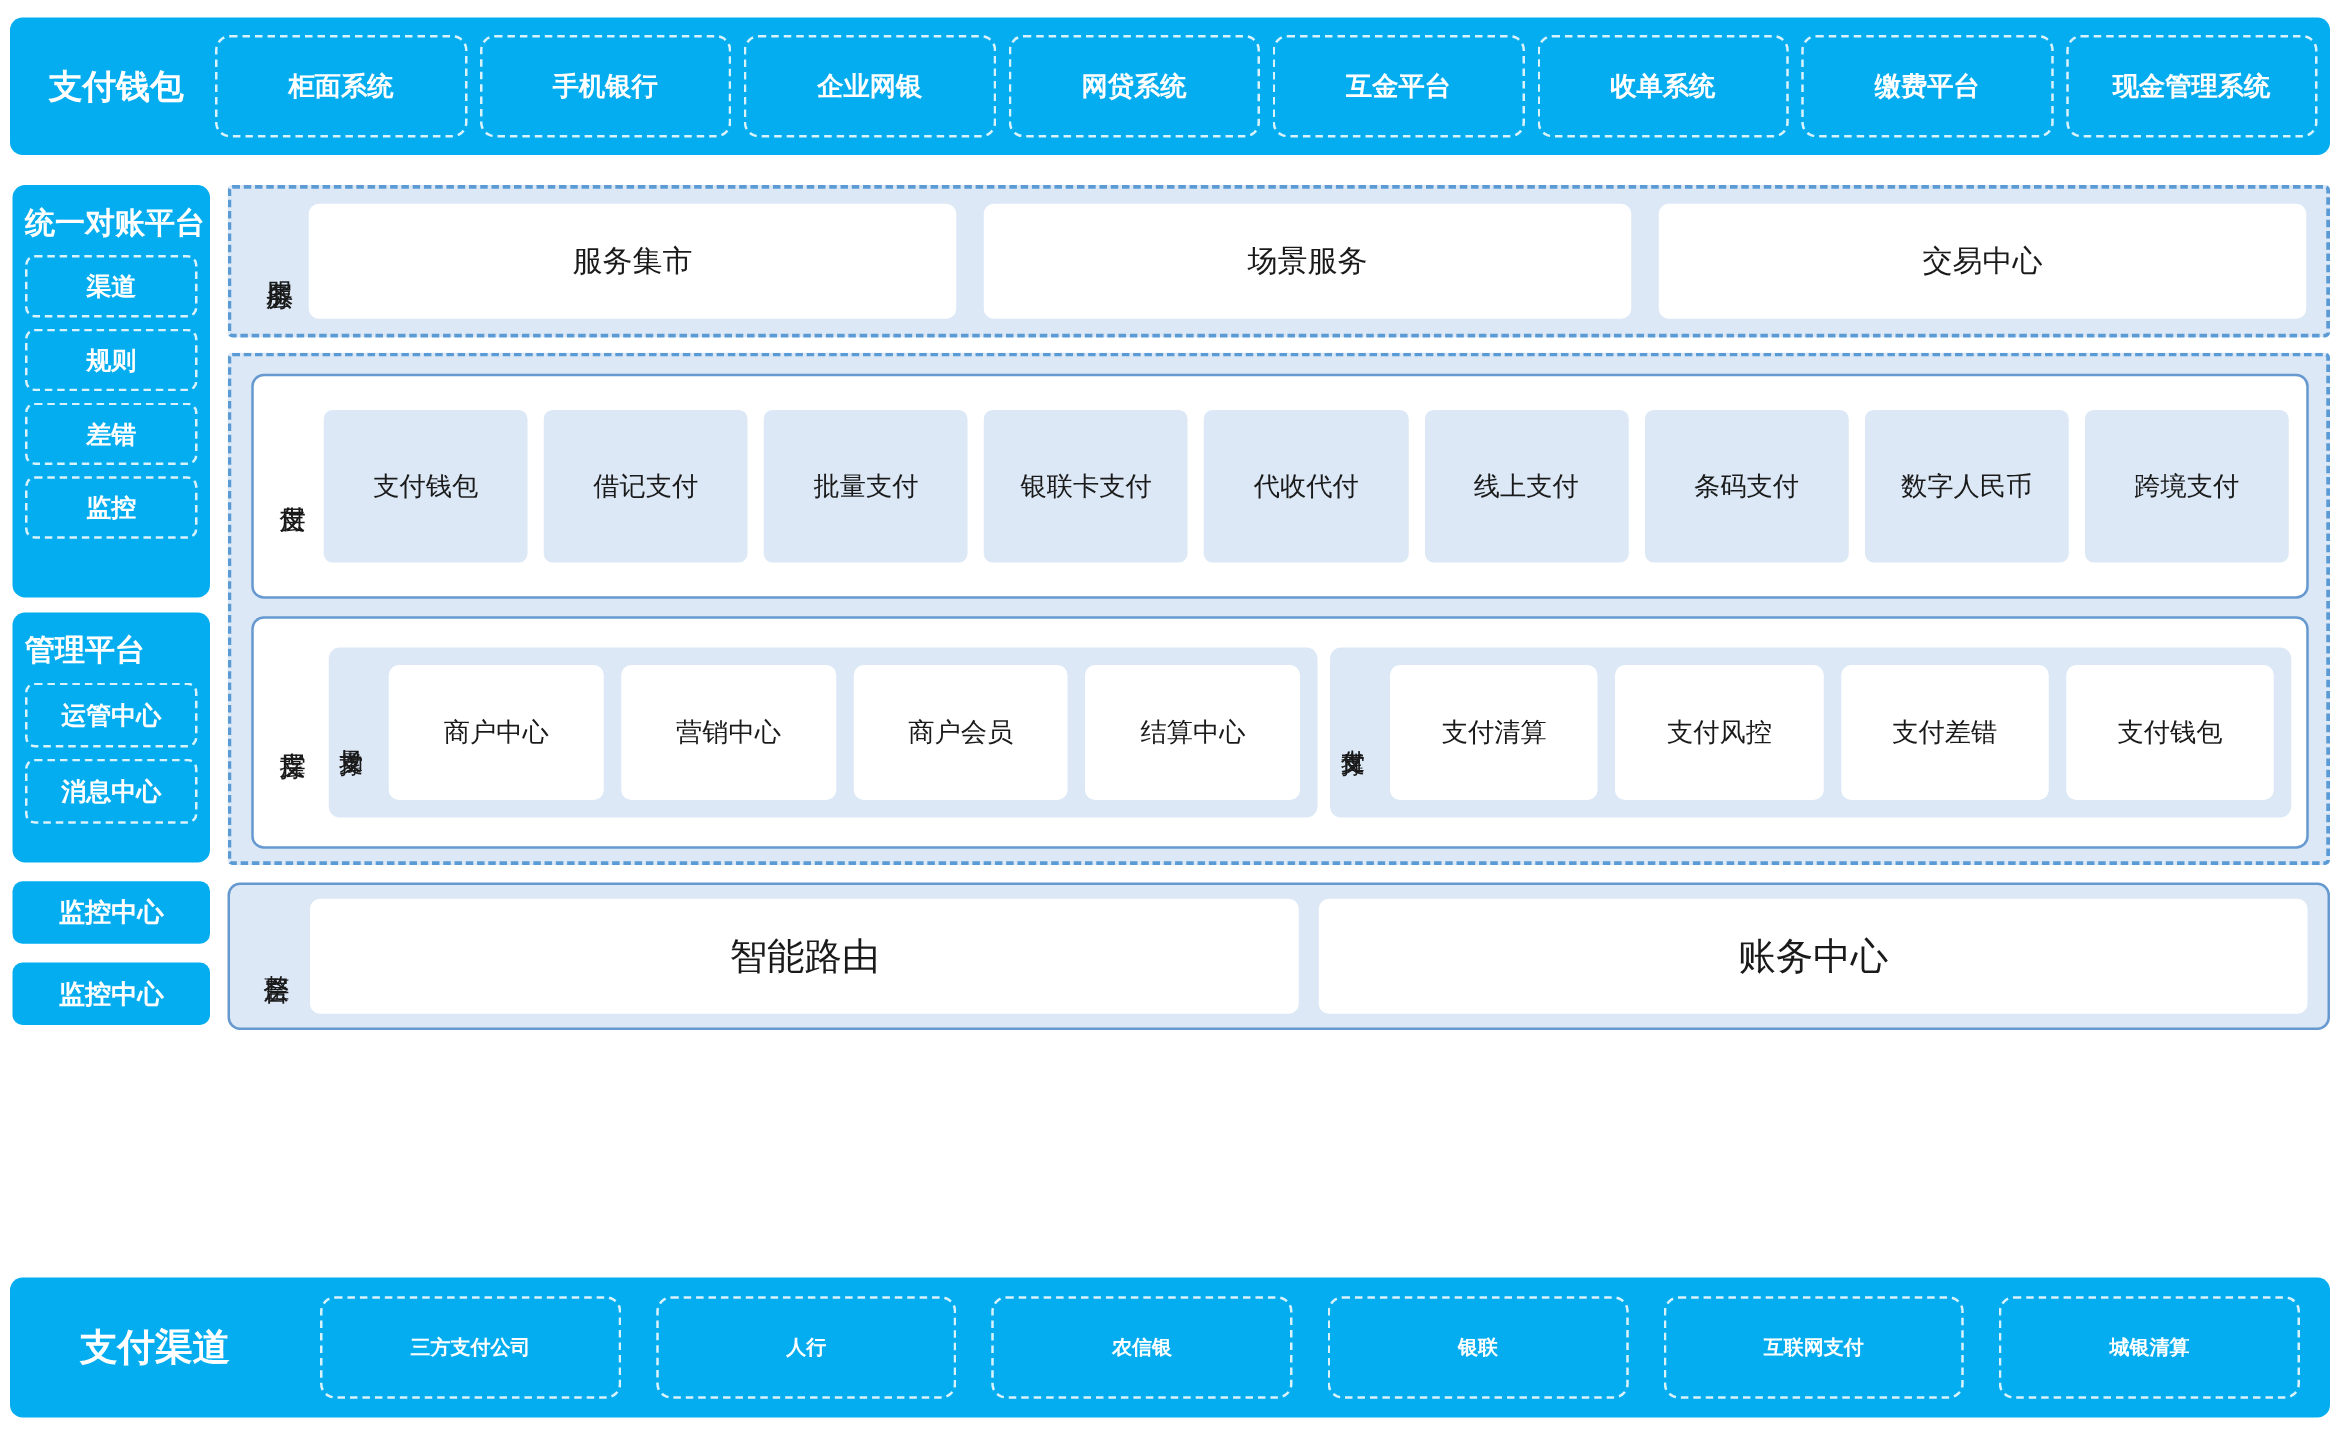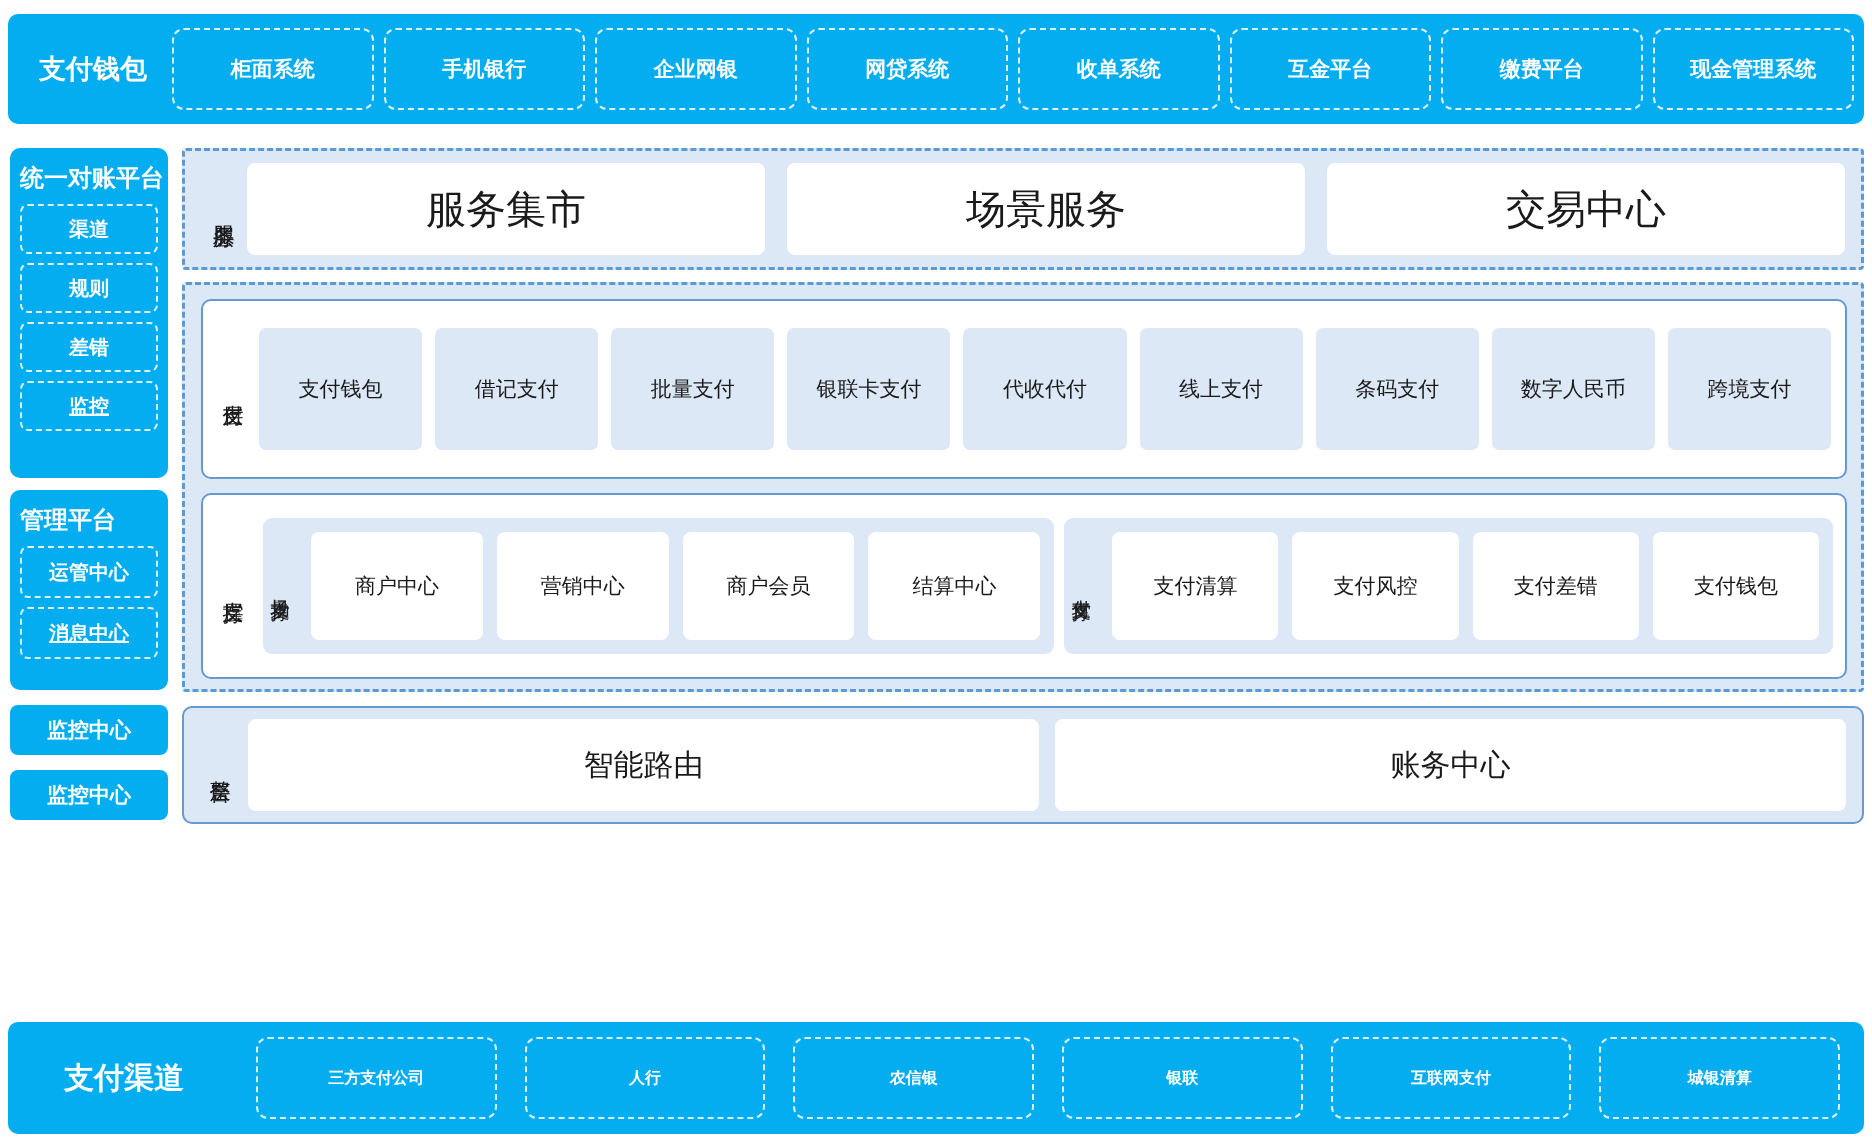--- a/index.html
+++ b/index.html
@@ -73,21 +73,21 @@
     margin: 6px 0 10px; white-space: nowrap;
   }
   .side-chip {
     width: 100%;
     border: 2px dashed rgba(255,255,255,0.85);
     border-radius: 8px;
     color: #fff; font-size: 20px; font-weight: bold;
     display: flex; align-items: center; justify-content: center;
     margin-bottom: 9px;
   }
-  .side-chip:last-child { margin-bottom: 0; text-decoration: underline; }
+  .side-chip:last-child { margin-bottom: 0; }
 
   #recon-platform-card { left: 10px; top: 148px; width: 158px; height: 330px; }
   #recon-platform-card .side-chip { height: 50px; }
 
   #mgmt-platform-card { left: 10px; top: 490px; width: 158px; height: 200px; }
   #mgmt-platform-card .side-chip { height: 52px; }
 
   .solid-side-btn {
     position: absolute;
     background: #03ADEF;
@@ -130,21 +130,21 @@
   }
   #service-layer-inner .vlabel { width: 46px; height: 92px; font-size: 22px; }
   #service-layer-inner .tile-row { flex: 1; display: flex; gap: 22px; }
   .white-tile {
     background: #ffffff;
     border-radius: 8px;
     display: flex; align-items: center; justify-content: center;
     color: #1a1a1a;
     white-space: nowrap;
   }
-  #service-layer-inner .white-tile { flex: 1; height: 92px; font-size: 40px; }
+  #service-layer-inner .white-tile { flex: 1; height: 92px; font-size: 24px; }
 
   
   .white-box {
     position: absolute;
     background: #ffffff;
     border: 2px solid #6699D0;
     border-radius: 10px;
   }
   #payment-layer-box { left: 16px; top: 14px; width: 1646px; height: 180px; }
   #payment-layer-inner {
@@ -204,22 +204,22 @@
 
 <div class="page">
 
   <div class="blue-bar" id="external-systems-bar">
     <div class="bar-title">支付钱包</div>
     <div class="chip-row">
       <div class="dashed-chip">柜面系统</div>
       <div class="dashed-chip">手机银行</div>
       <div class="dashed-chip">企业网银</div>
       <div class="dashed-chip">网贷系统</div>
+      <div class="dashed-chip">互金平台</div>
       <div class="dashed-chip">收单系统</div>
-      <div class="dashed-chip">互金平台</div>
       <div class="dashed-chip">缴费平台</div>
       <div class="dashed-chip">现金管理系统</div>
     </div>
   </div>
 
   <div class="side-card" id="recon-platform-card">
     <div class="card-title">统一对账平台</div>
     <div class="side-chip">渠道</div>
     <div class="side-chip">规则</div>
     <div class="side-chip">差错</div>

